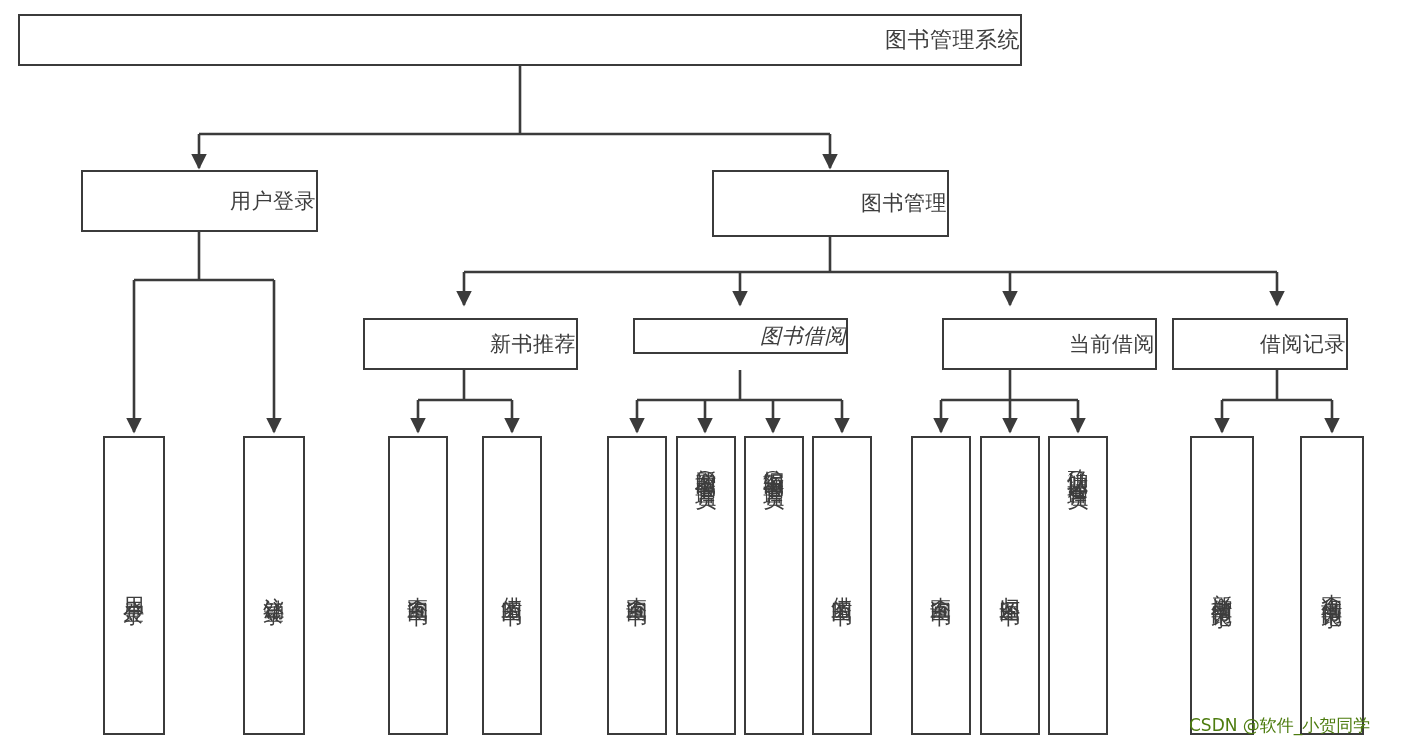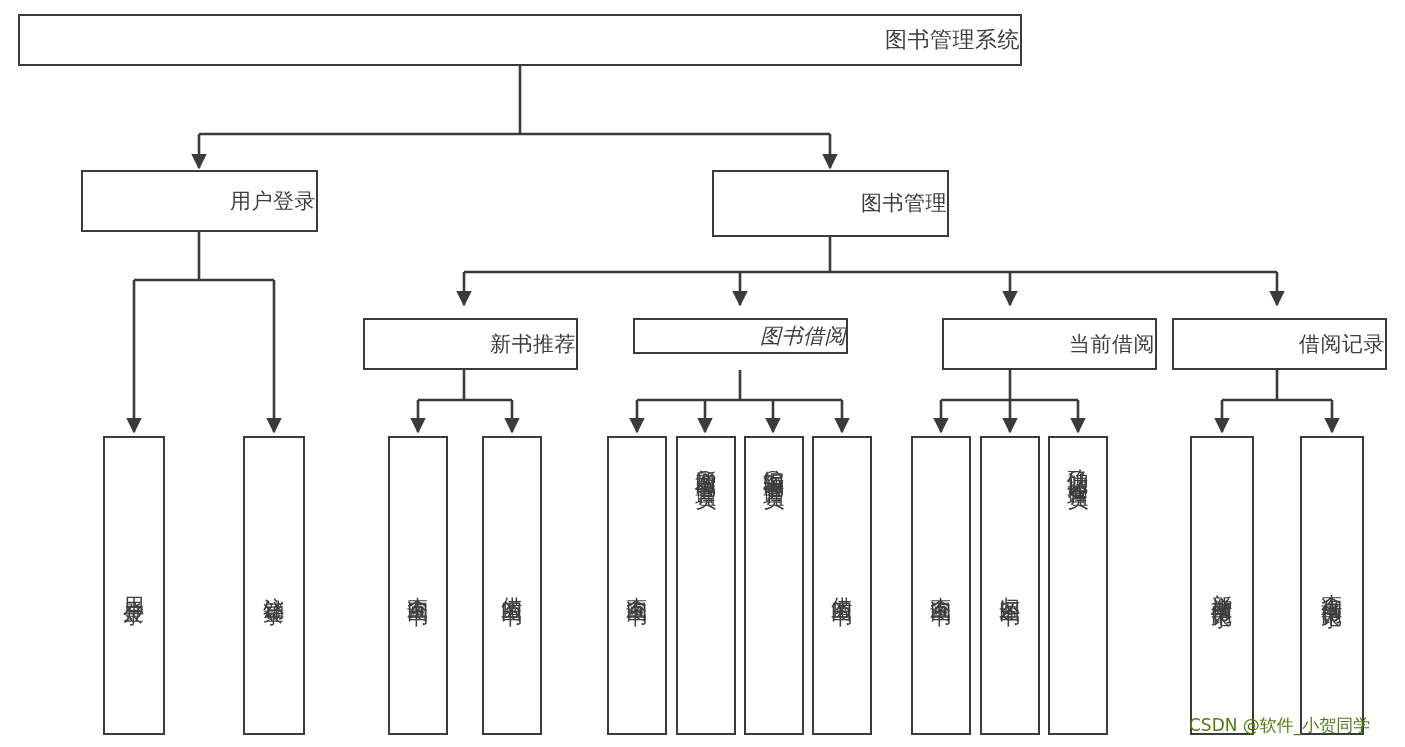--- a/index.html
+++ b/index.html
@@ -150,21 +150,21 @@
   </div>
 
   <div class="node level2" style="left:633px; top:318px; width:215px; height:36px;font-style:italic;">
     <span class="label">图书借阅</span>
   </div>
 
   <div class="node level2" style="left:902px; top:318px; width:215px; height:52px;margin-left:40px;">
     <span class="label">当前借阅</span>
   </div>
 
-  <div class="node level2" style="left:1172px; top:318px; width:215px; height:52px;padding-left:16px;">
+  <div class="node level2" style="left:1172px; top:318px; width:176px; height:52px;padding-left:16px;">
     <span class="label">借阅记录</span>
   </div>
 
   <div class="node leaf centered" style="left:103px; top:436px; width:62px; height:299px;">
     <span class="label">用户登录</span>
   </div>
 
   <div class="node leaf centered" style="left:243px; top:436px; width:62px; height:299px;">
     <span class="label">注销登录</span>
   </div>

